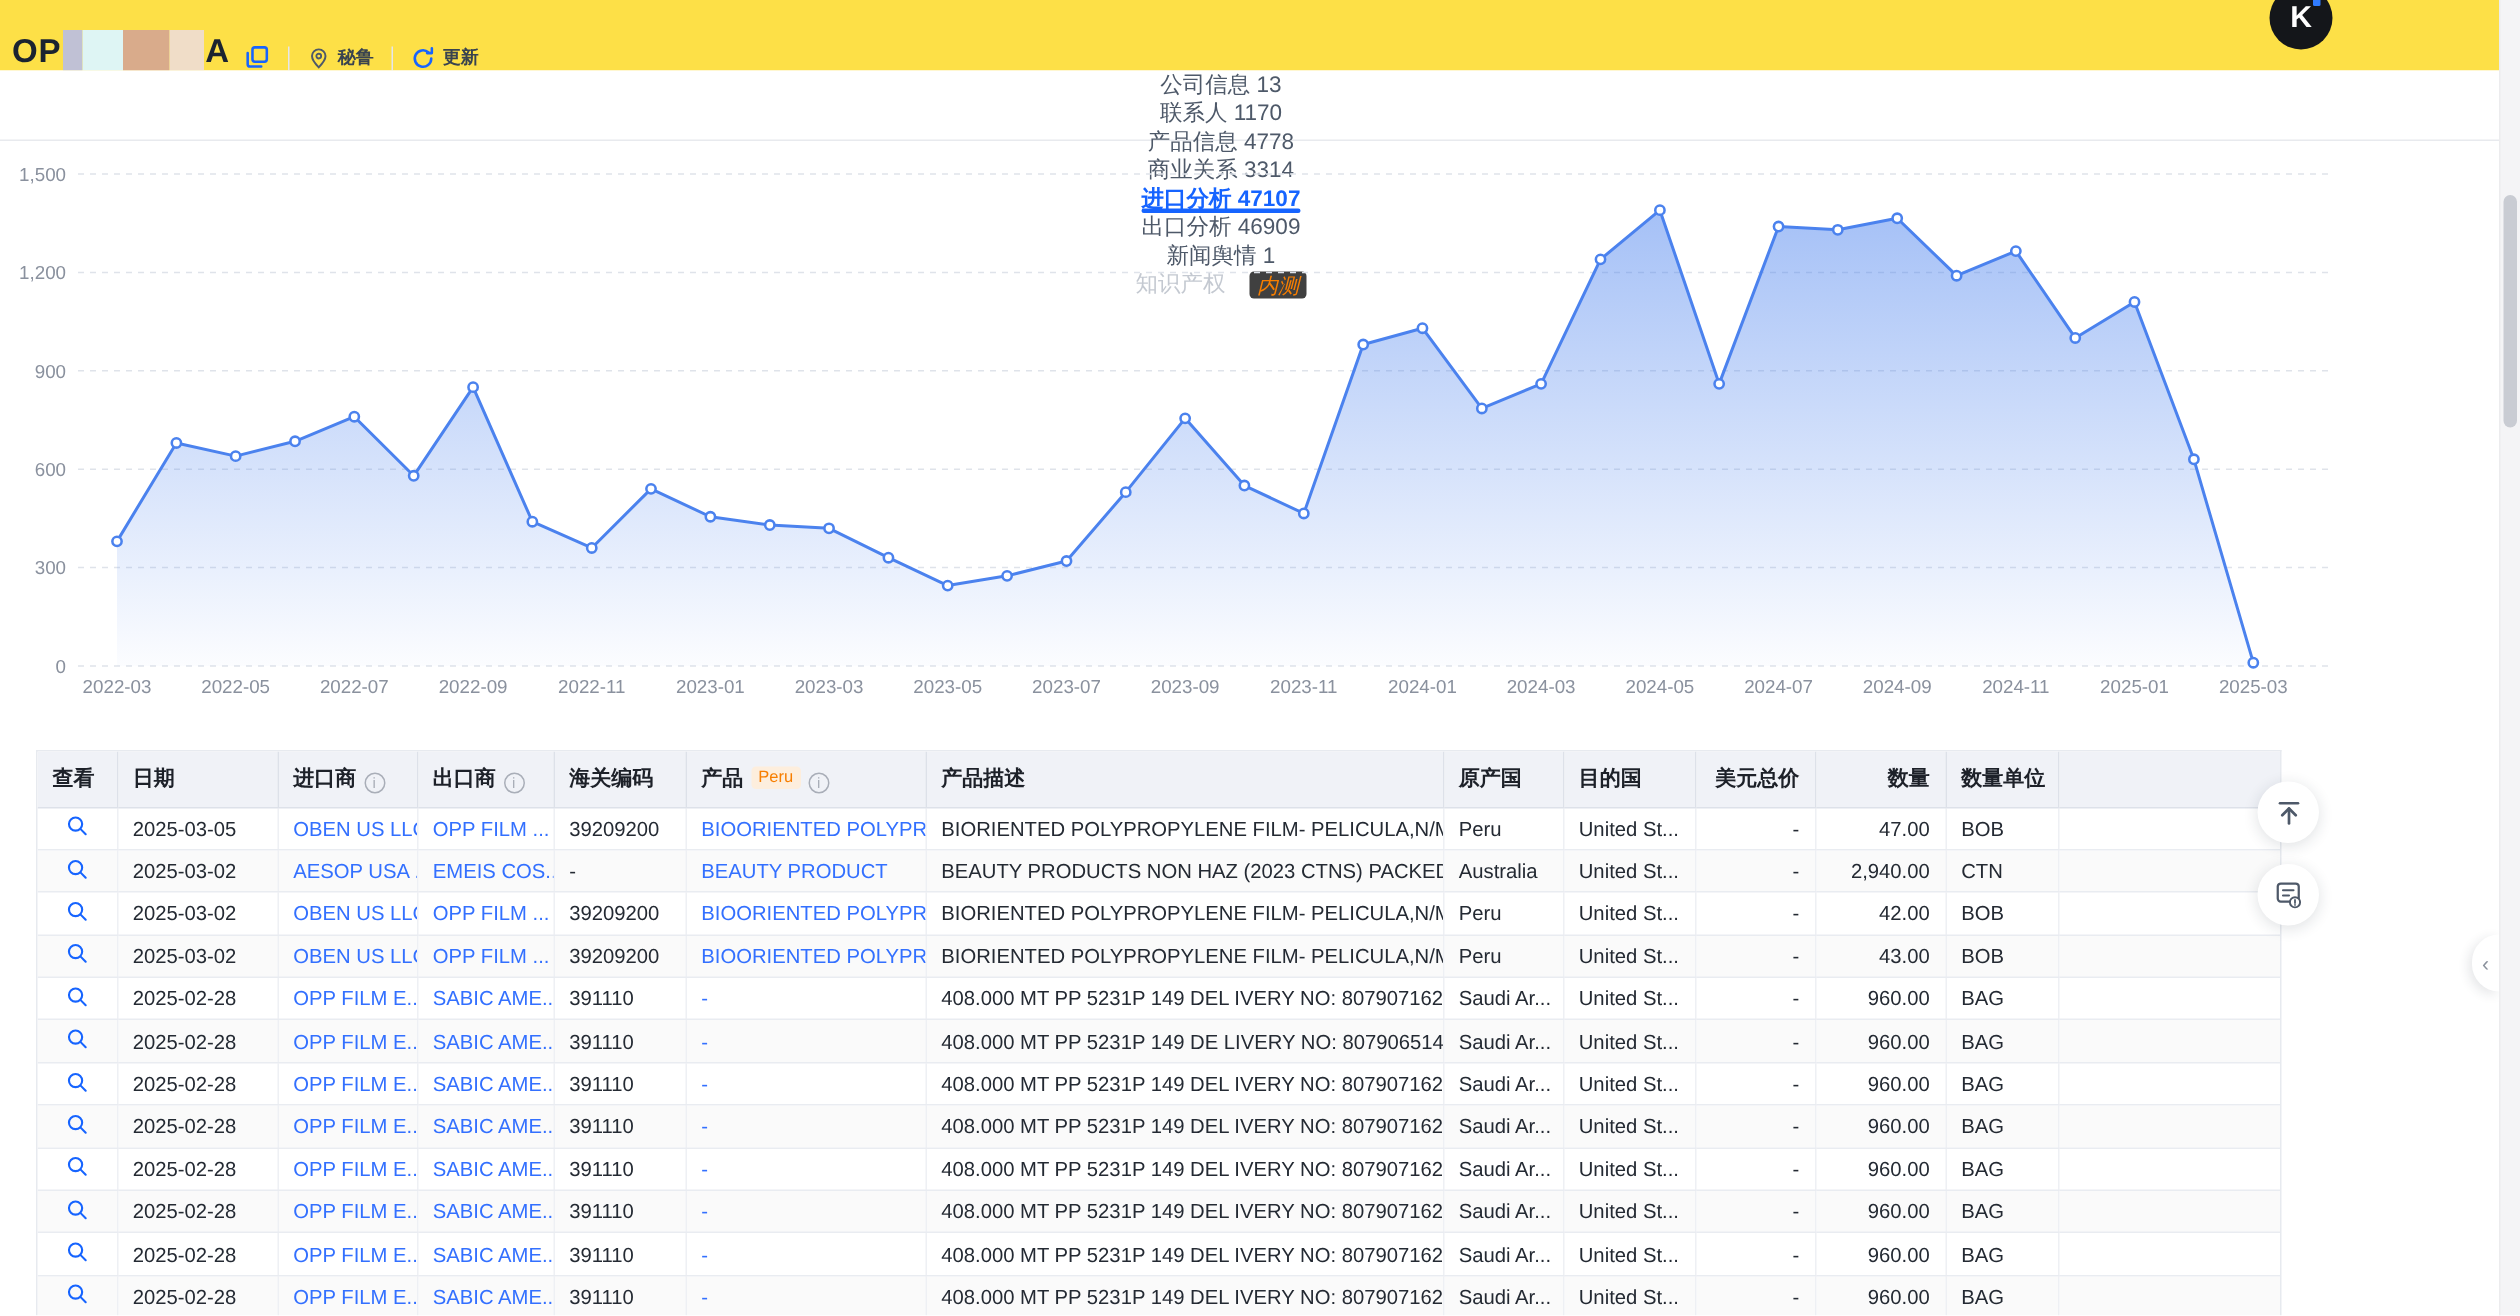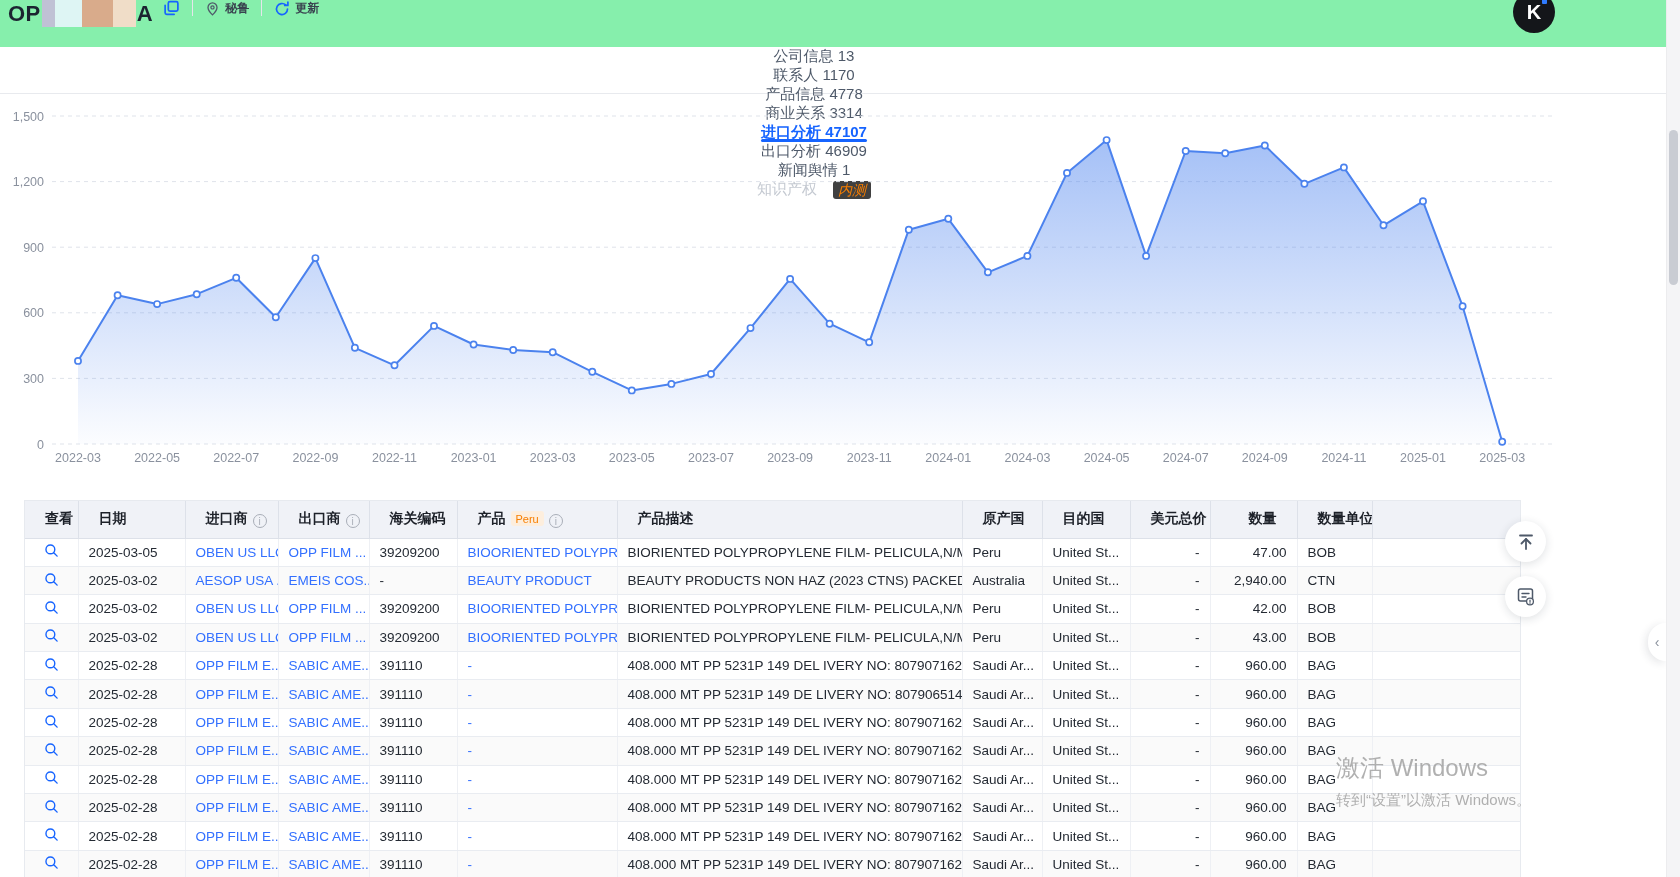--- a/index.html
+++ b/index.html
@@ -2,21 +2,21 @@
 <html><head>
 <meta charset="utf-8">
 <style>
   * { margin:0; padding:0; box-sizing:border-box; }
   html,body { width:1680px; height:877px; overflow:hidden; background:#fff;
     font-family:"Liberation Sans","DejaVu Sans",sans-serif; color:#1d2129; }
   .page { position:relative; width:1680px; height:877px; background:#fff; }
 
   
   .topbar { position:absolute; left:0; top:0; width:1680px; height:47px;
-    display:flex; align-items:flex-start; padding-left:8px; background:#86efac; }
+    display:flex; align-items:flex-end; padding-left:8px; background:#fde047; }
   .company { display:flex; align-items:center; font-size:22px; font-weight:600; color:#1b2330; letter-spacing:.5px; }
   .redact { display:inline-flex; height:27px; margin:0 1px; }
   .redact span { display:inline-block; height:100%; }
   .tb-icon { margin-left:10px; cursor:pointer; display:inline-flex; align-items:center; }
   .tb-sep { width:1px; height:16px; background:#e5e6eb; margin:0 12px; }
   .tb-btn { display:inline-flex; align-items:center; gap:5px; font-size:12px; color:#39434f; cursor:pointer;font-weight:bold; }
 
   
   .logo { position:absolute; left:1513px; top:-9px; width:42px; height:42px; border-radius:50%;
     background:#14161a; color:#fff; font-weight:bold; font-size:20px;
@@ -37,21 +37,21 @@
 
   
   .chart-wrap { position:absolute; left:0; top:95px; width:1556px; height:382px; }
   .chart-wrap svg text { font-family:"Liberation Sans","DejaVu Sans",sans-serif; }
 
   
   .tablebox { position:absolute; left:24px; top:500px; width:1497px; height:377px; overflow:hidden;
     border:1px solid #e7eaef; border-bottom:none; font-size:13.5px; }
   table { border-collapse:collapse; table-layout:fixed; width:1495px; }
   thead th { background:#f0f2f7; height:37px; font-size:14px; font-weight:700; color:#1d2129;
-    text-align:left; padding:0 20px; border-right:1px solid #dde1e9; border-bottom:1px solid #dde1e9; white-space:nowrap; overflow:hidden; }
+    text-align:left; padding:0 10px; border-right:1px solid #dde1e9; border-bottom:1px solid #dde1e9; white-space:nowrap; overflow:hidden; }
   thead th.num { text-align:right; }
   tbody td { height:28.4px; padding:0 10px; border-right:1px solid #eef0f4; border-bottom:1px solid #e9ecf1;
     white-space:nowrap; overflow:hidden; text-overflow:clip; color:#242a33; }
   tbody tr:nth-child(even) { background:#fafafa; }
   tbody td.num { text-align:right; }
   td.c { text-align:center; }
   a.lnk { color:#3370ff; text-decoration:none; cursor:pointer; }
   .info-i { display:inline-block; width:14px; height:14px; border:1px solid #a9aeb8; border-radius:50%;
     color:#a9aeb8; font-size:10px; font-weight:400; text-align:center; line-height:13px; margin-left:5px; vertical-align:-2px; font-style:normal; }
   .beta { font-size:11px; color:#f77e00; background:#fdeedd; border-radius:3px; padding:1.5px 5px; margin-left:5px; font-weight:400; vertical-align:1px; }
@@ -489,21 +489,17 @@
         <rect x="3.5" y="3" width="14" height="12" rx="2" fill="none" stroke="#4e5969" stroke-width="1.5"></rect>
         <path d="M7 7.5 h7 M7 11 h4" stroke="#4e5969" stroke-width="1.4" stroke-linecap="round"></path>
         <circle cx="15" cy="15.5" r="3.4" fill="#fff" stroke="#4e5969" stroke-width="1.3"></circle>
         <path d="M15 14 v2 M15 17.2 v.1" stroke="#4e5969" stroke-width="1.2" stroke-linecap="round"></path>
       </svg>
   </div>
   <div class="side-tab">
     <span>‹</span>
   </div>
 
-  <div class="wm">
-    <div class="l1">激活 Windows</div>
-    <div class="l2">转到“设置”以激活 Windows。</div>
-  </div>
 
   <div class="scrolltrack">
     <div class="scrollthumb"></div>
   </div>
 </div>
 
 </body></html>

